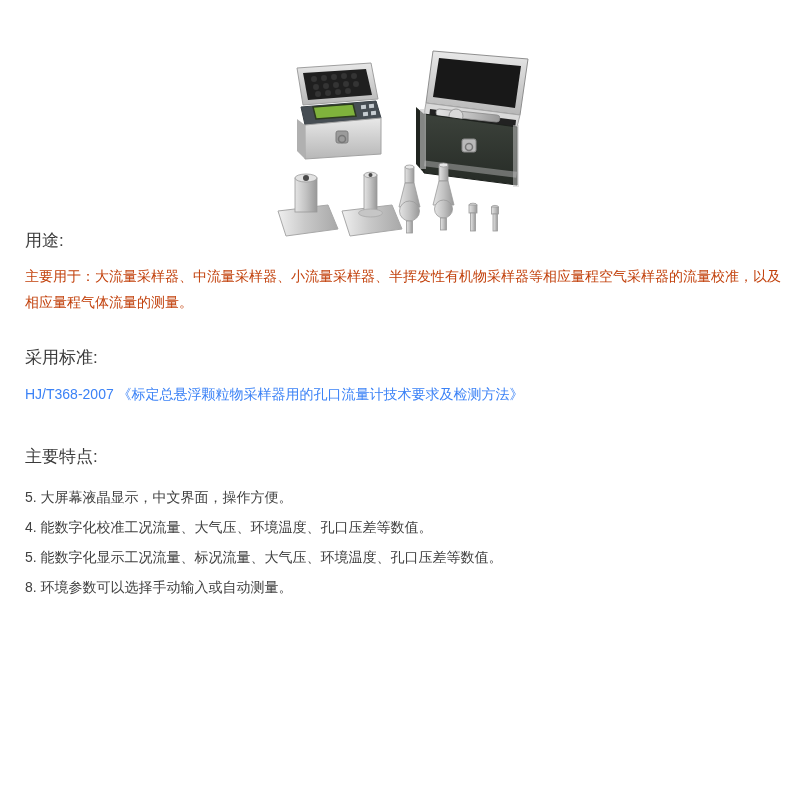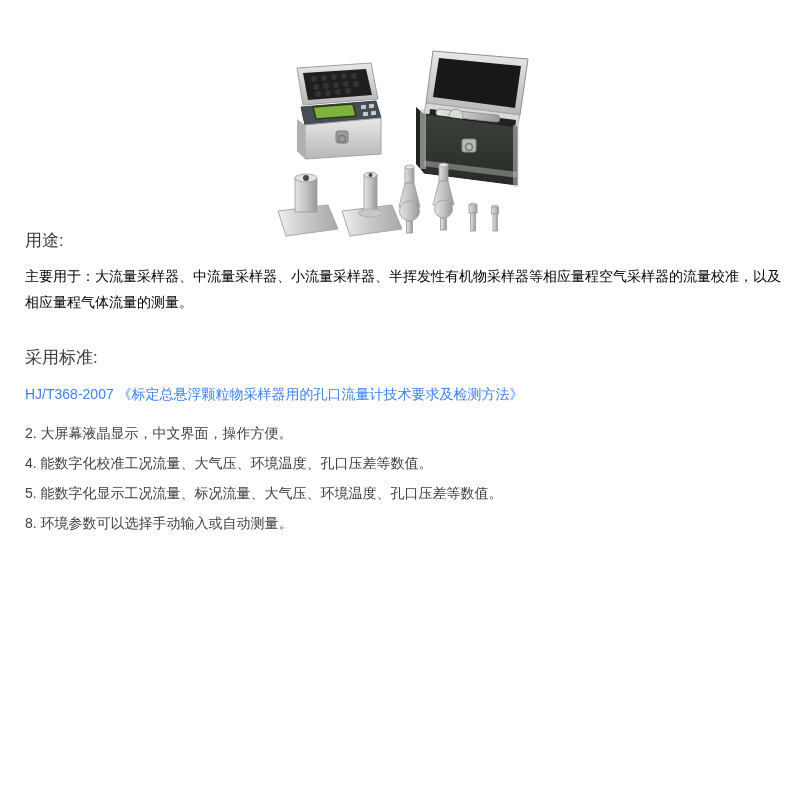--- a/index.html
+++ b/index.html
@@ -31,21 +31,21 @@
     line-height: 22px;
     font-weight: 400;
     color: #3b3b3b;
     margin: 0;
   }
   .usage-title   { margin-top: 5px; }
   .usage-body {
     margin: 11px 0 0 0;
     font-size: 14px;
     line-height: 26px;
-    color: #000000;
+    color: #c2410c;
   }
   .standard-title { margin-top: 32px; }
   .standard-body {
     margin: 15px 0 0 0;
     font-size: 14px;
     line-height: 20px;
     color: #3b82f6;
   }
   .features-title { margin-top: 42px; }
   .features-list {
@@ -189,21 +189,22 @@
   </div>
 
   <div class="content">
 
     <h3 class="sec-title usage-title">用途:</h3>
     <p class="usage-body">主要用于：大流量采样器、中流量采样器、小流量采样器、半挥发性有机物采样器等相应量程空气采样器的流量校准，以及相应量程气体流量的测量。</p>
 
     <h3 class="sec-title standard-title">采用标准:</h3>
     <p class="standard-body">HJ/T368-2007 《标定总悬浮颗粒物采样器用的孔口流量计技术要求及检测方法》</p>
 
+    <h3 class="sec-title features-title">主要特点:</h3>
     <ul class="features-list">
-      <li>2. 大屏幕液晶显示，中文界面，操作方便。</li>
+      <li>5. 大屏幕液晶显示，中文界面，操作方便。</li>
       <li>4. 能数字化校准工况流量、大气压、环境温度、孔口压差等数值。</li>
       <li>5. 能数字化显示工况流量、标况流量、大气压、环境温度、孔口压差等数值。</li>
       <li>8. 环境参数可以选择手动输入或自动测量。</li>
     </ul>
 
   </div>
 </div>
 
 </body></html>

